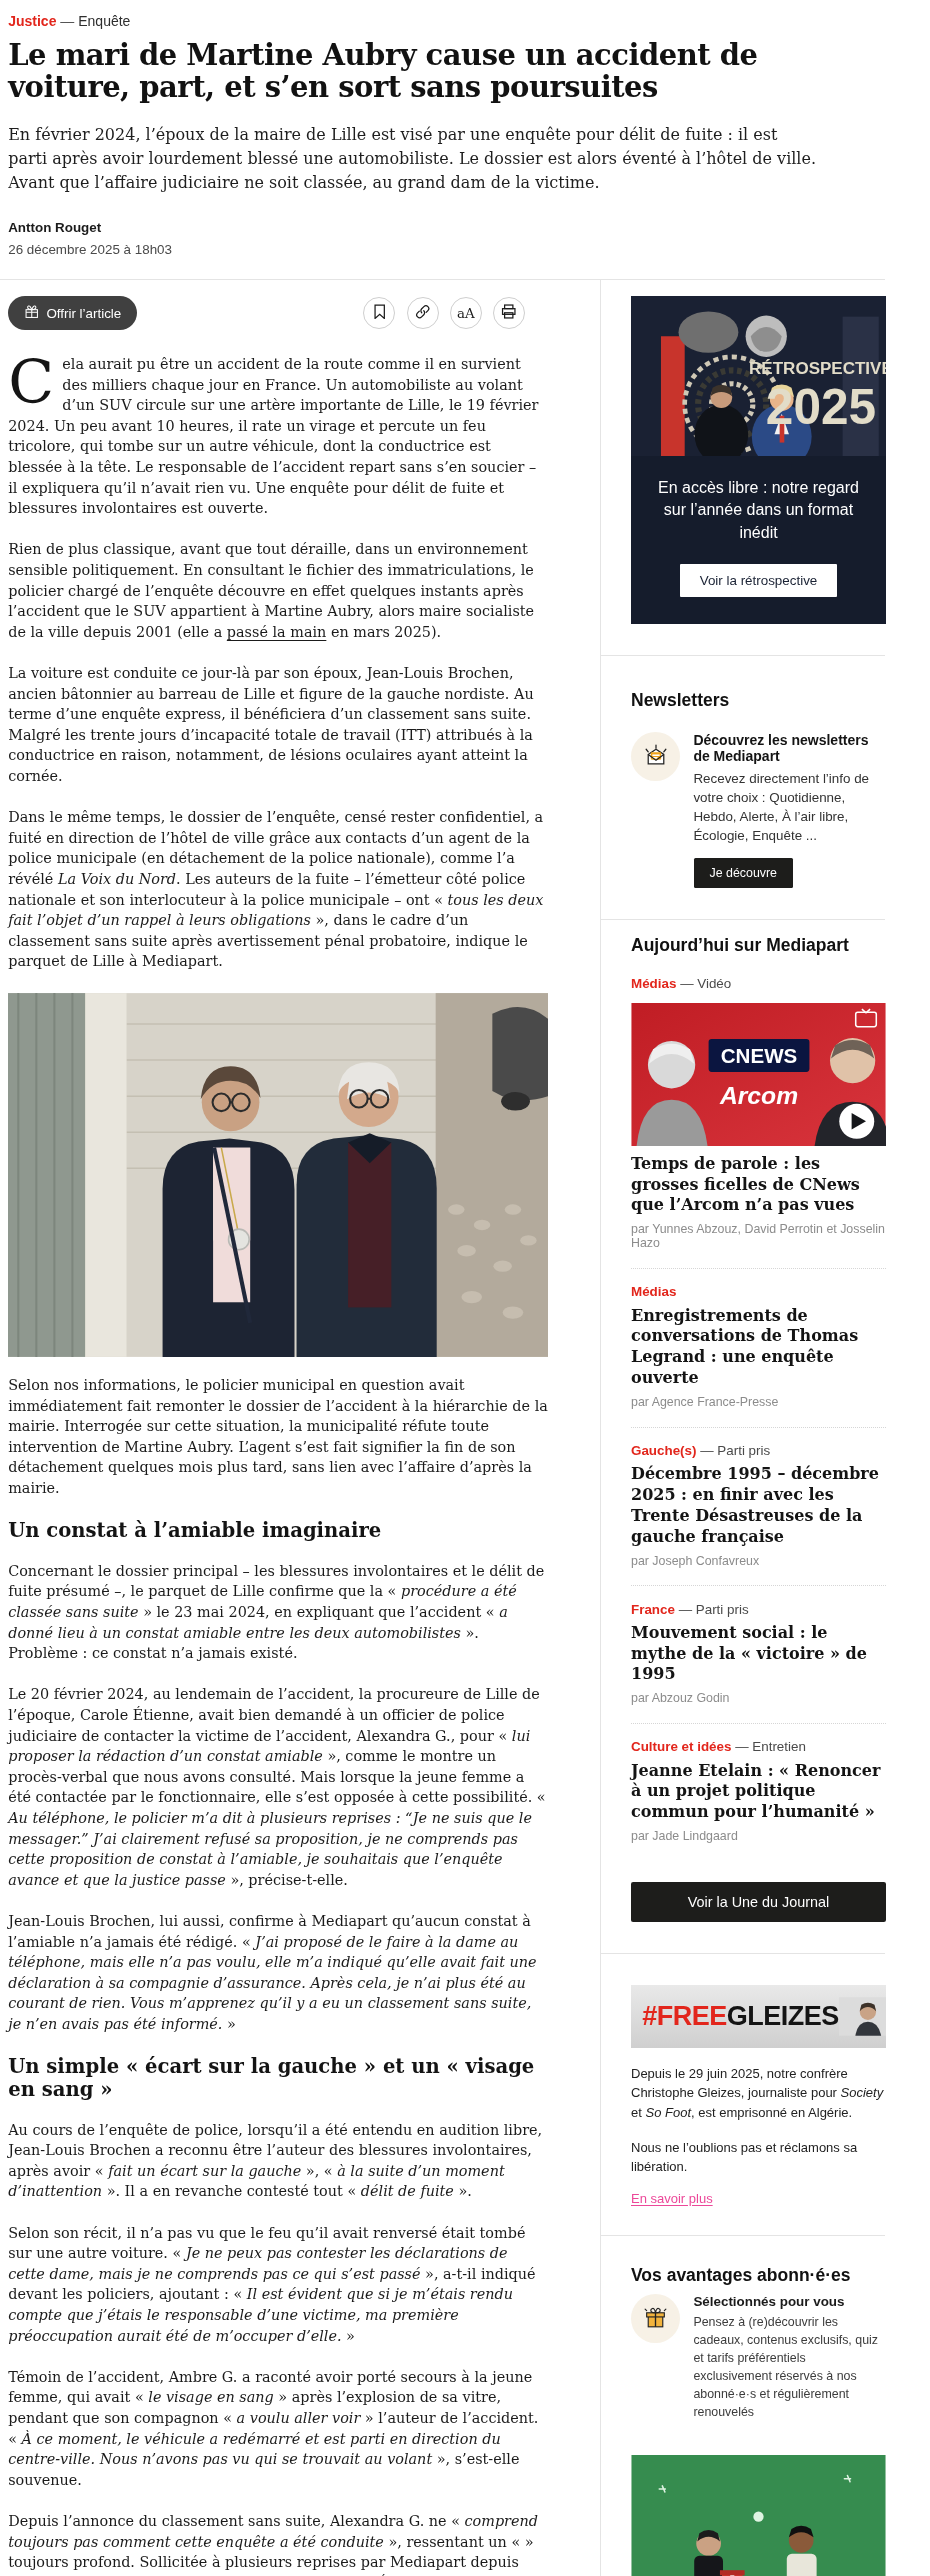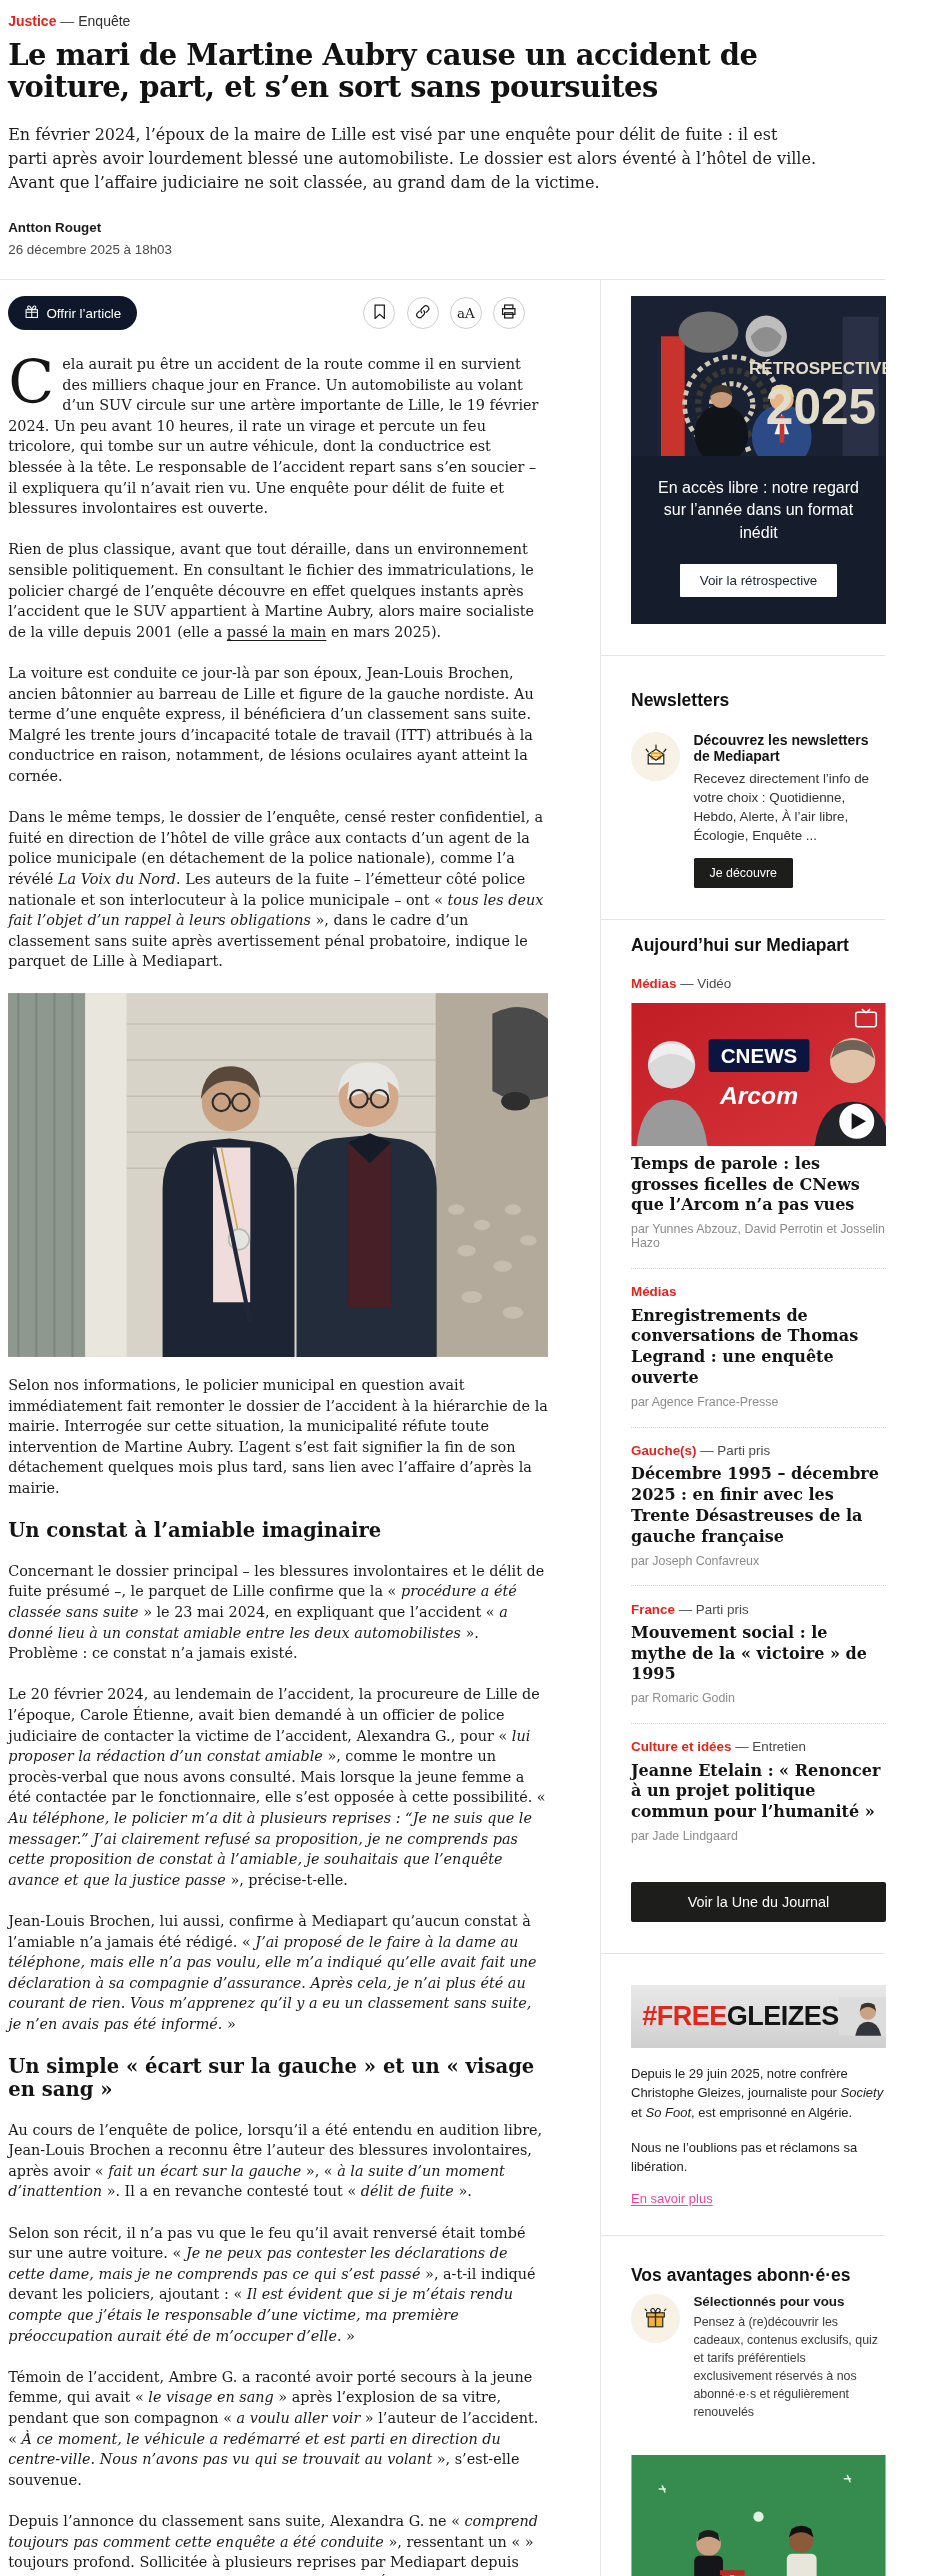--- a/index.html
+++ b/index.html
@@ -22,21 +22,21 @@
   .date { font-size:13.4px; color:#4a4a4a; margin-top:7.2px; padding-bottom:21.6px; }
 
   
   .columns { display:flex; align-items:stretch; }
   .main { width:601px; border-top:0.5px solid #e4e4e4; border-right:0.5px solid #e4e4e4; }
   .main-inner { width:540px; margin-left:8.2px; }
   .sidebar { width:284px; padding-left:30px; border-top:0.5px solid #e4e4e4; }
 
   
   .toolbar { display:flex; align-items:center; margin-top:17.5px; height:32px; }
-  .offer-btn { display:inline-flex; align-items:center; gap:7.2px; background:#0f172a; color:#fff;
+  .offer-btn { display:inline-flex; align-items:center; gap:7.2px; background:#404040; color:#fff;
                font-size:13.4px; padding:7.7px 15.5px; border-radius:515px; border:none; cursor:pointer;
                font-family:inherit; }
   .round-btns { margin-left:auto; display:flex; gap:11.3px; margin-right:23px; }
   .round-btn { width:32px; height:32px; border-radius:50%; border:0.5px solid #cfcfcf; background:#fff;
                display:flex; align-items:center; justify-content:center; cursor:pointer; }
 
   
   .body-text { margin-top:25px; }
   .body-text p { font-family:"DejaVu Serif","Liberation Serif",serif; font-size:14.4px;
                  line-height:1.43; color:#1b1b1b; margin-bottom:20.6px; max-width:540px; }
@@ -349,21 +349,21 @@
     </div>
     <h3 class="sb-title">Décembre 1995 – décembre 2025 : en finir avec les Trente Désastreuses de la gauche française</h3>
     <div class="sb-byline">par Joseph Confavreux</div>
   </article>
 
   <article class="sb-item">
     <div class="sb-label">
       <span class="cat">France</span><span class="sep"> — </span><span class="genre">Parti pris</span>
     </div>
     <h3 class="sb-title">Mouvement social : le mythe de la « victoire » de 1995</h3>
-    <div class="sb-byline">par Romaric Godin</div>
+    <div class="sb-byline">par Abzouz Godin</div>
   </article>
 
   <article class="sb-item">
     <div class="sb-label">
       <span class="cat">Culture et idées</span><span class="sep"> — </span><span class="genre">Entretien</span>
     </div>
     <h3 class="sb-title">Jeanne Etelain : « Renoncer à un projet politique commun pour l’humanité »</h3>
     <div class="sb-byline">par Jade Lindgaard</div>
   </article>
 </div>

